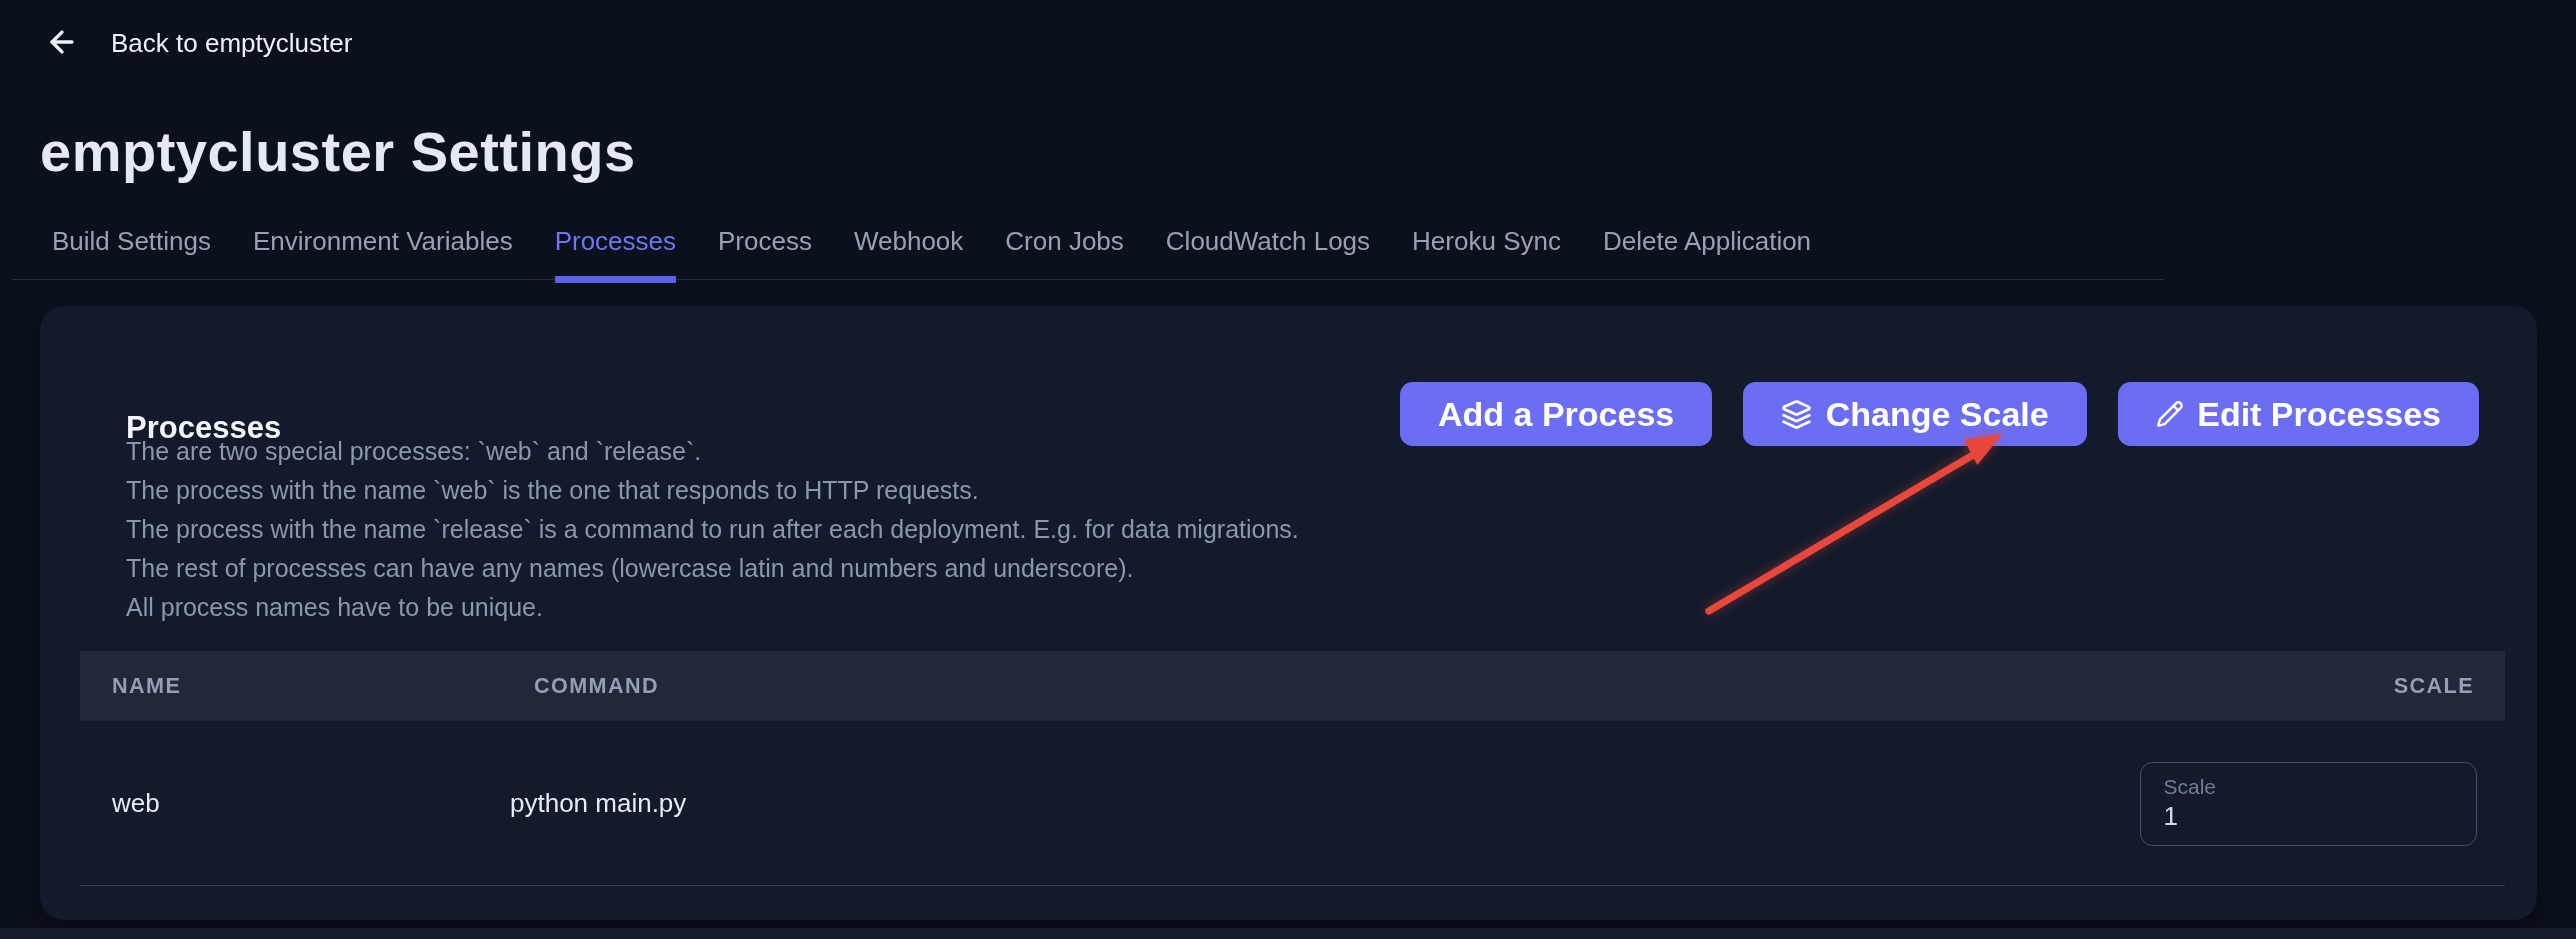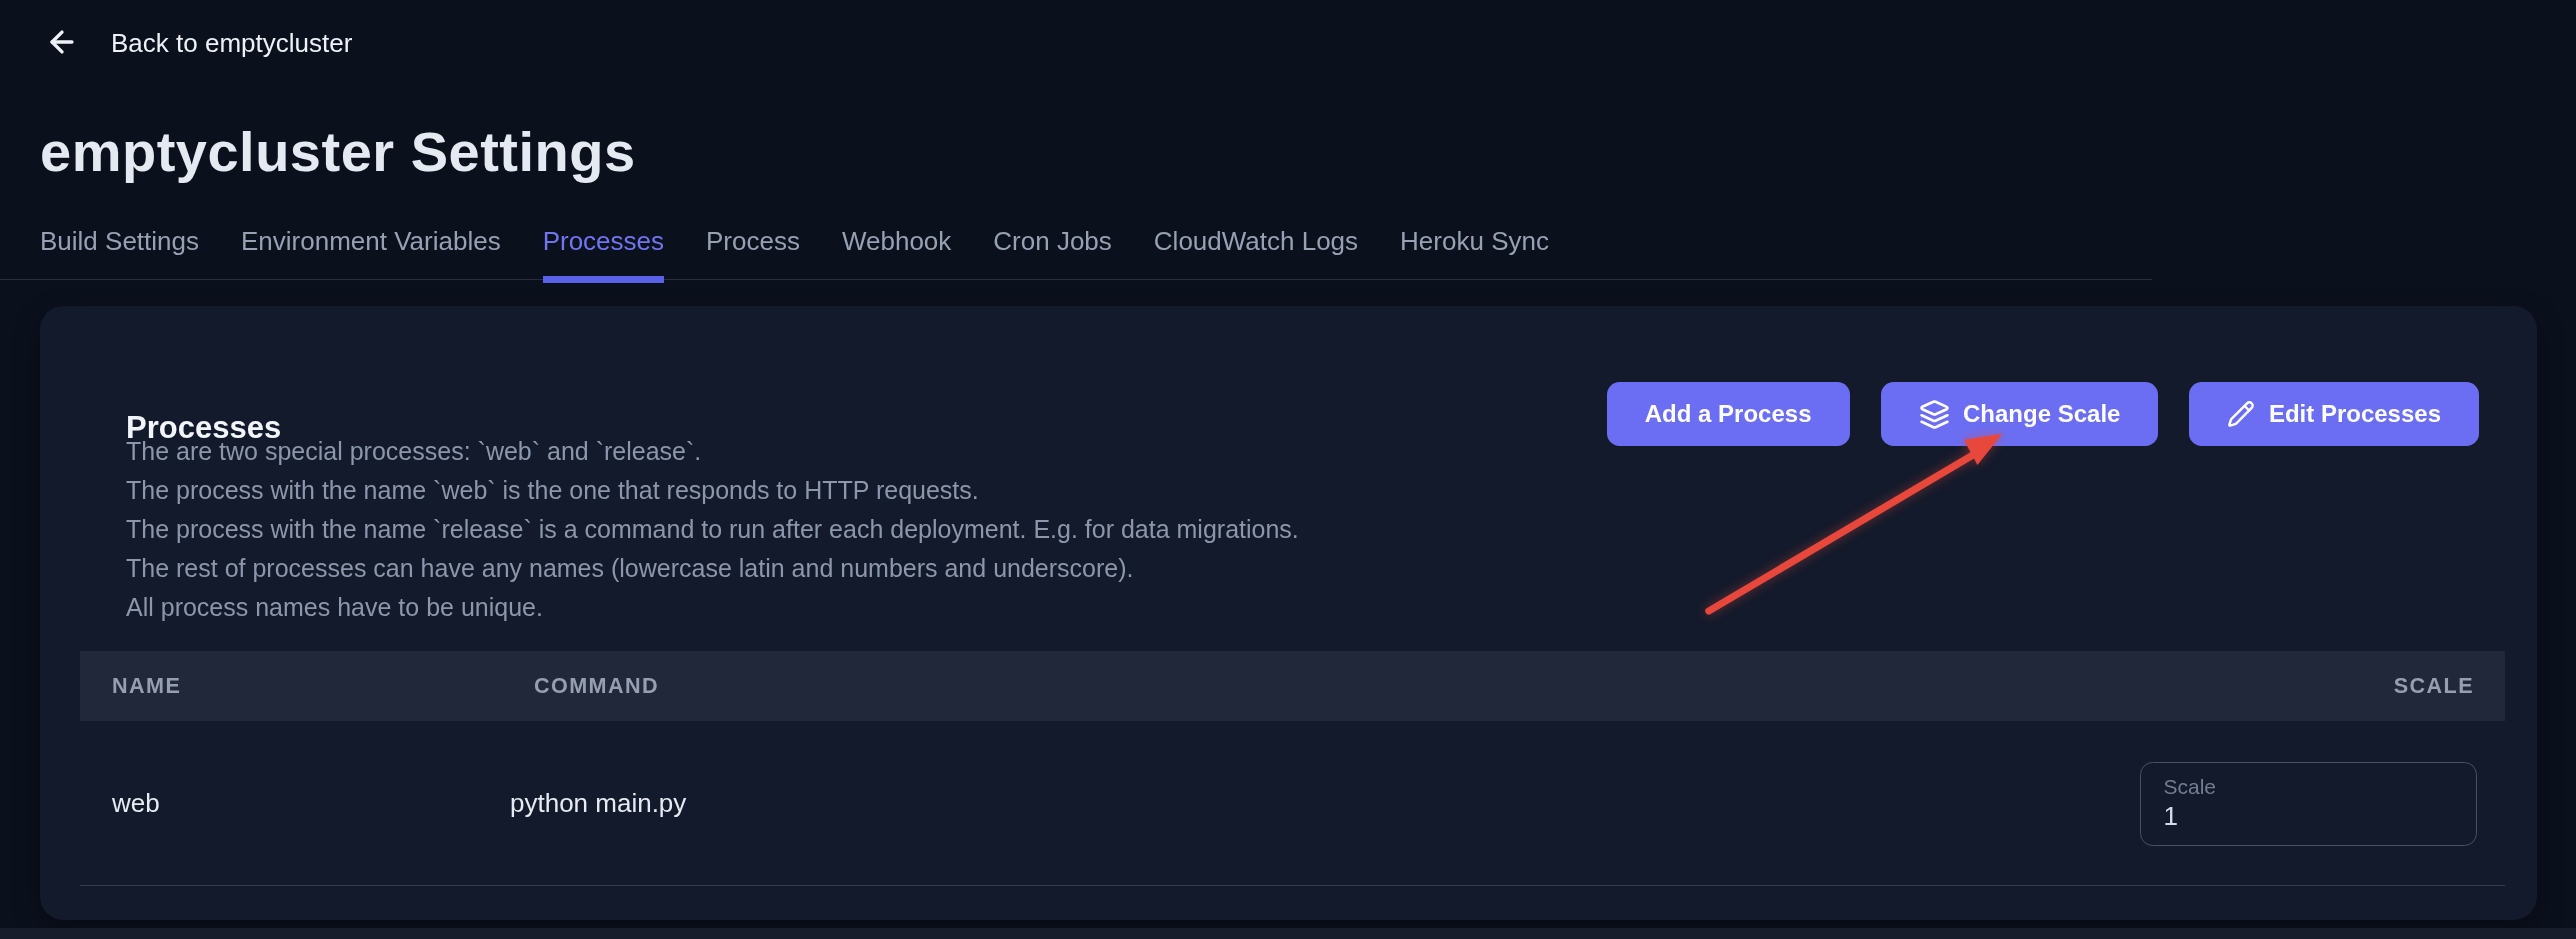--- a/index.html
+++ b/index.html
@@ -21,21 +21,21 @@
   .back svg{width:34px;height:34px;stroke:#eef2f8;}
 
   
   .page-title{
     position:absolute;left:40px;top:81px;
     font-size:56px;font-weight:700;color:#e4e9f2;letter-spacing:0.5px;
   }
 
   
   .tabs{
-    position:absolute;left:0;top:203px;width:2152px;height:77px;
+    position:absolute;left:12px;top:203px;width:2152px;height:77px;
     border-bottom:0.9px solid #27303f;
     display:flex;align-items:center;gap:42px;
     padding-left:40px;box-sizing:border-box;
   }
   .tab{
     font-size:26px;color:#97a1b3;white-space:nowrap;
     position:relative;height:100%;display:flex;align-items:center;cursor:pointer;
   }
   .tab.active{color:#7175f2;}
   .tab.active::after{
@@ -58,21 +58,21 @@
 
   
   .btn-row{
     position:absolute;top:76px;right:58px;height:64px;
     display:flex;gap:31px;
   }
   .btn{
     height:64px;border:none;border-radius:12.6px;
     background:#6b6ef2;color:#ffffff;
     font-family:"Liberation Sans",sans-serif;
-    font-size:24px;font-weight:700;
+    font-size:34px;font-weight:700;
     padding:0 38px;display:flex;align-items:center;gap:13.5px;cursor:pointer;
     white-space:nowrap;
   }
   .btn svg{stroke:#ffffff;fill:none;}
 
   
   .table-head{
     position:absolute;left:40px;top:345px;width:2425px;height:70px;
     background:#212839;display:flex;align-items:center;box-sizing:border-box;
     font-size:21.6px;font-weight:700;letter-spacing:1.4px;color:#959fb1;gap:24px;
@@ -130,20 +130,21 @@
 
 <nav class="tabs">
   <div class="tab">Build Settings</div>
   <div class="tab">Environment Variables</div>
   <div class="tab active">Processes</div>
   <div class="tab">Process</div>
   <div class="tab">Webhook</div>
   <div class="tab">Cron Jobs</div>
   <div class="tab">CloudWatch Logs</div>
   <div class="tab">Heroku Sync</div>
+  <div class="tab">Delete Application</div>
 </nav>
 
 <section class="card">
 
   <h2 class="panel-heading">Processes</h2>
 
   <div class="panel-desc">
     <p>The are two special processes: `web` and `release`.</p>
     <p>The process with the name `web` is the one that responds to HTTP requests.</p>
     <p>The process with the name `release` is a command to run after each deployment. E.g. for data migrations.</p>

